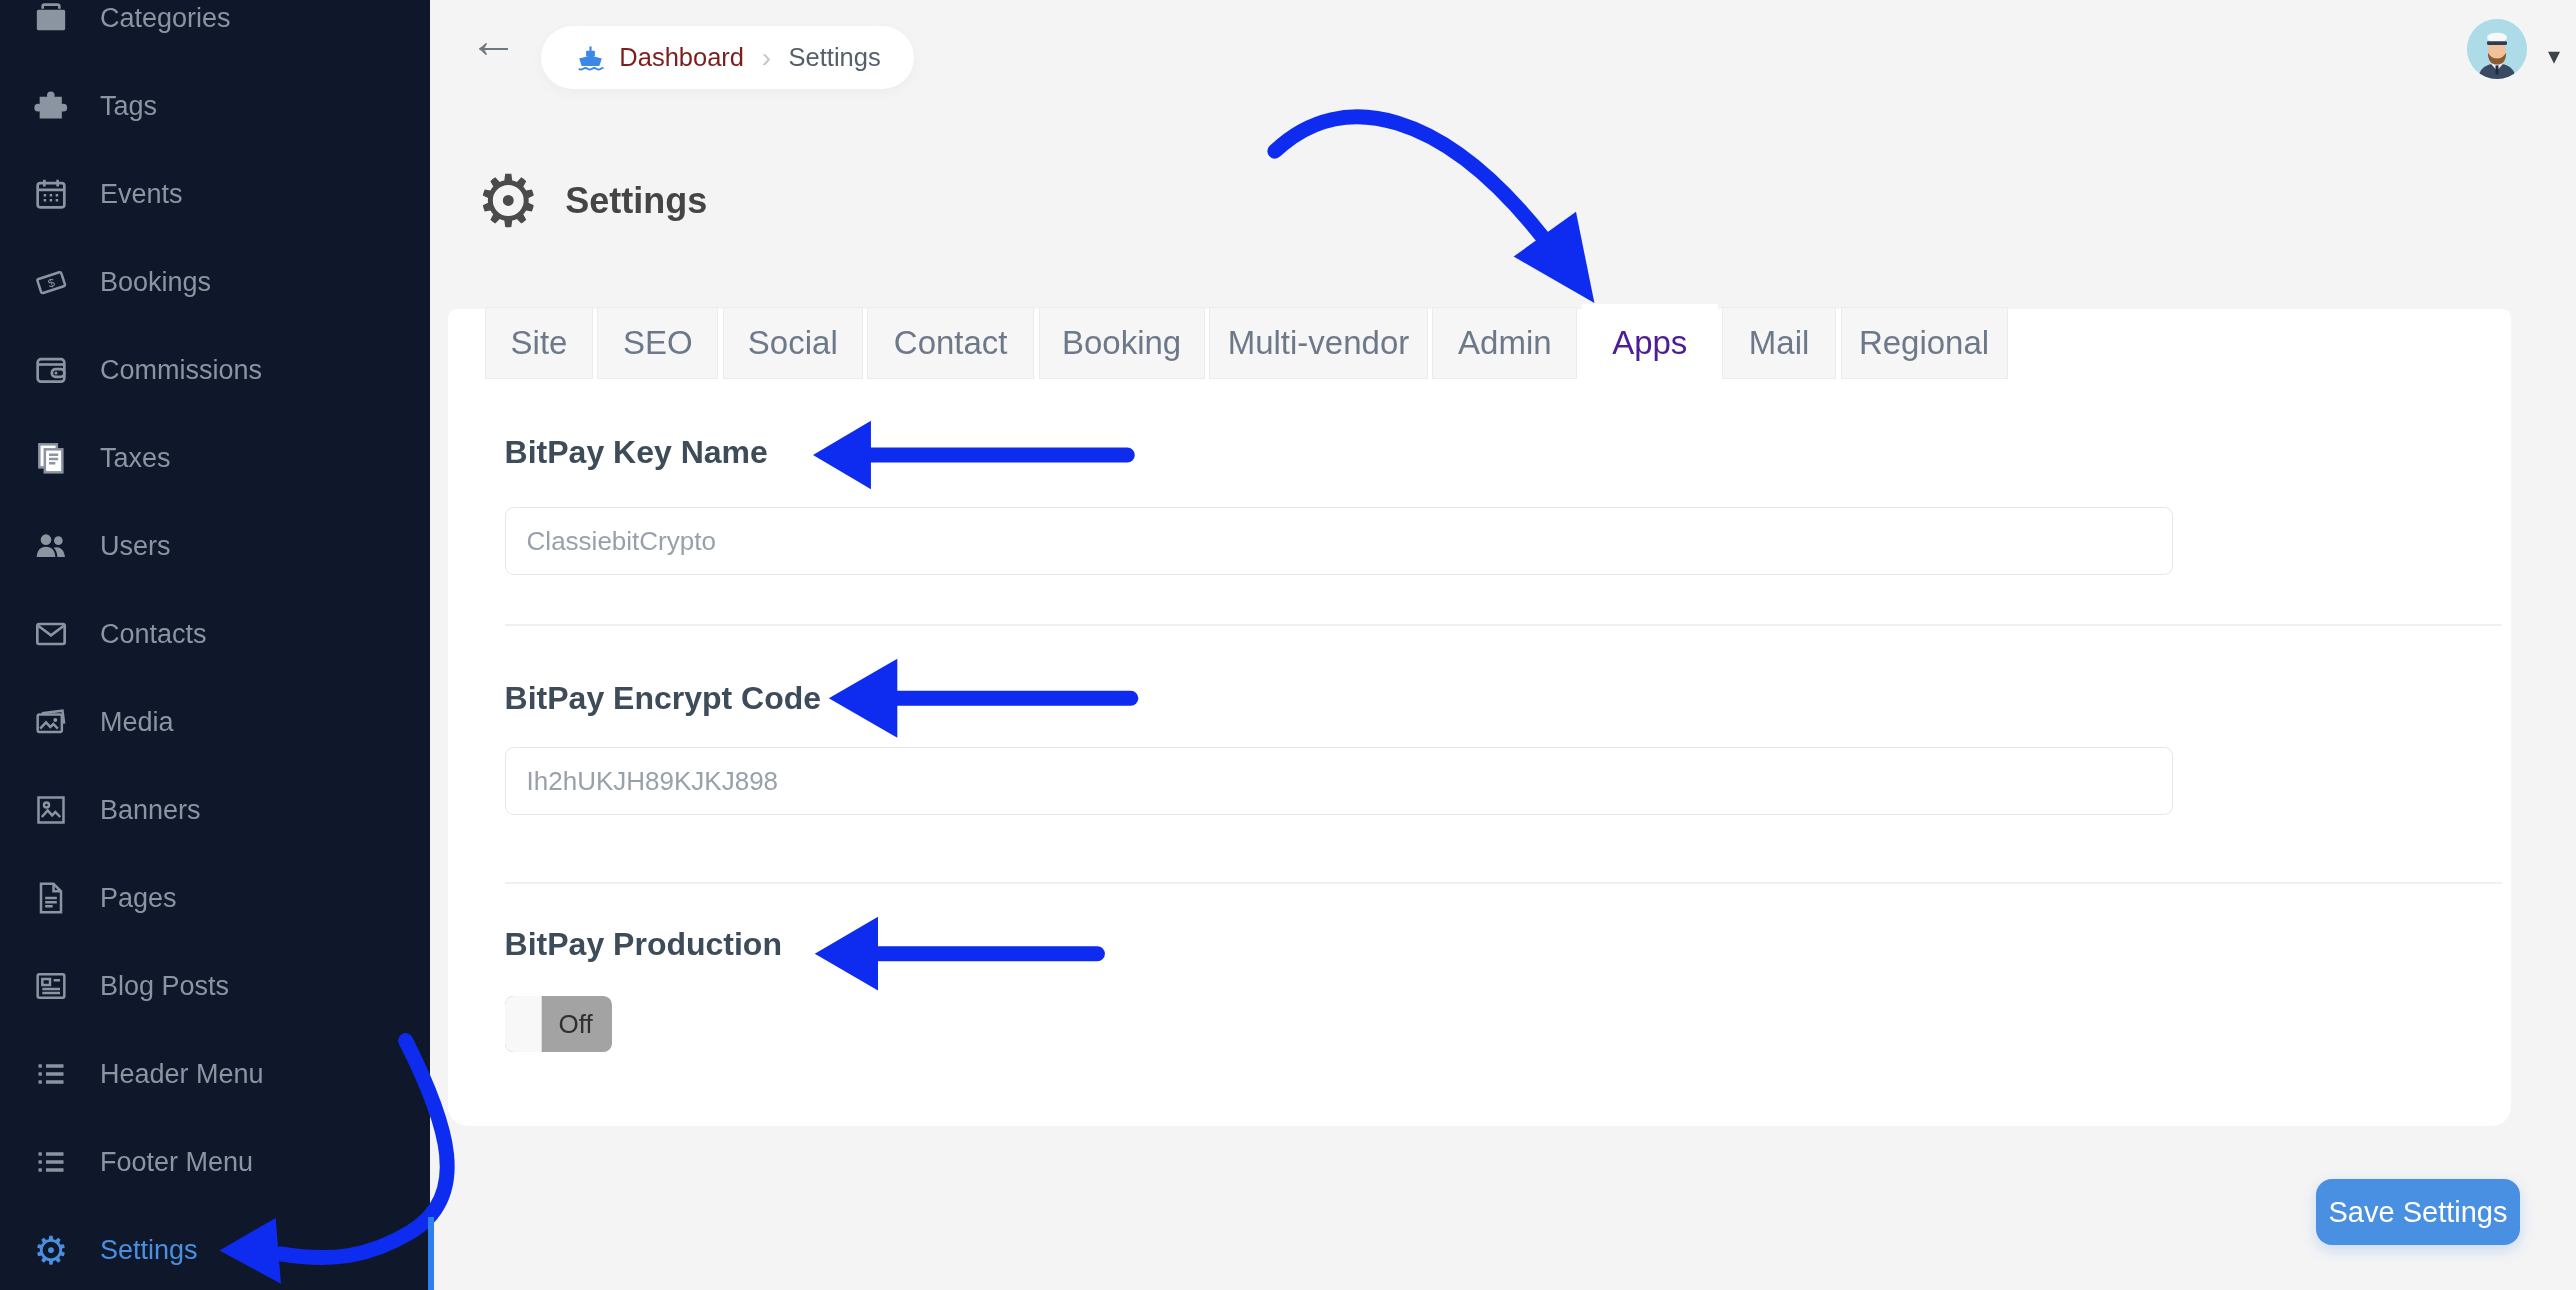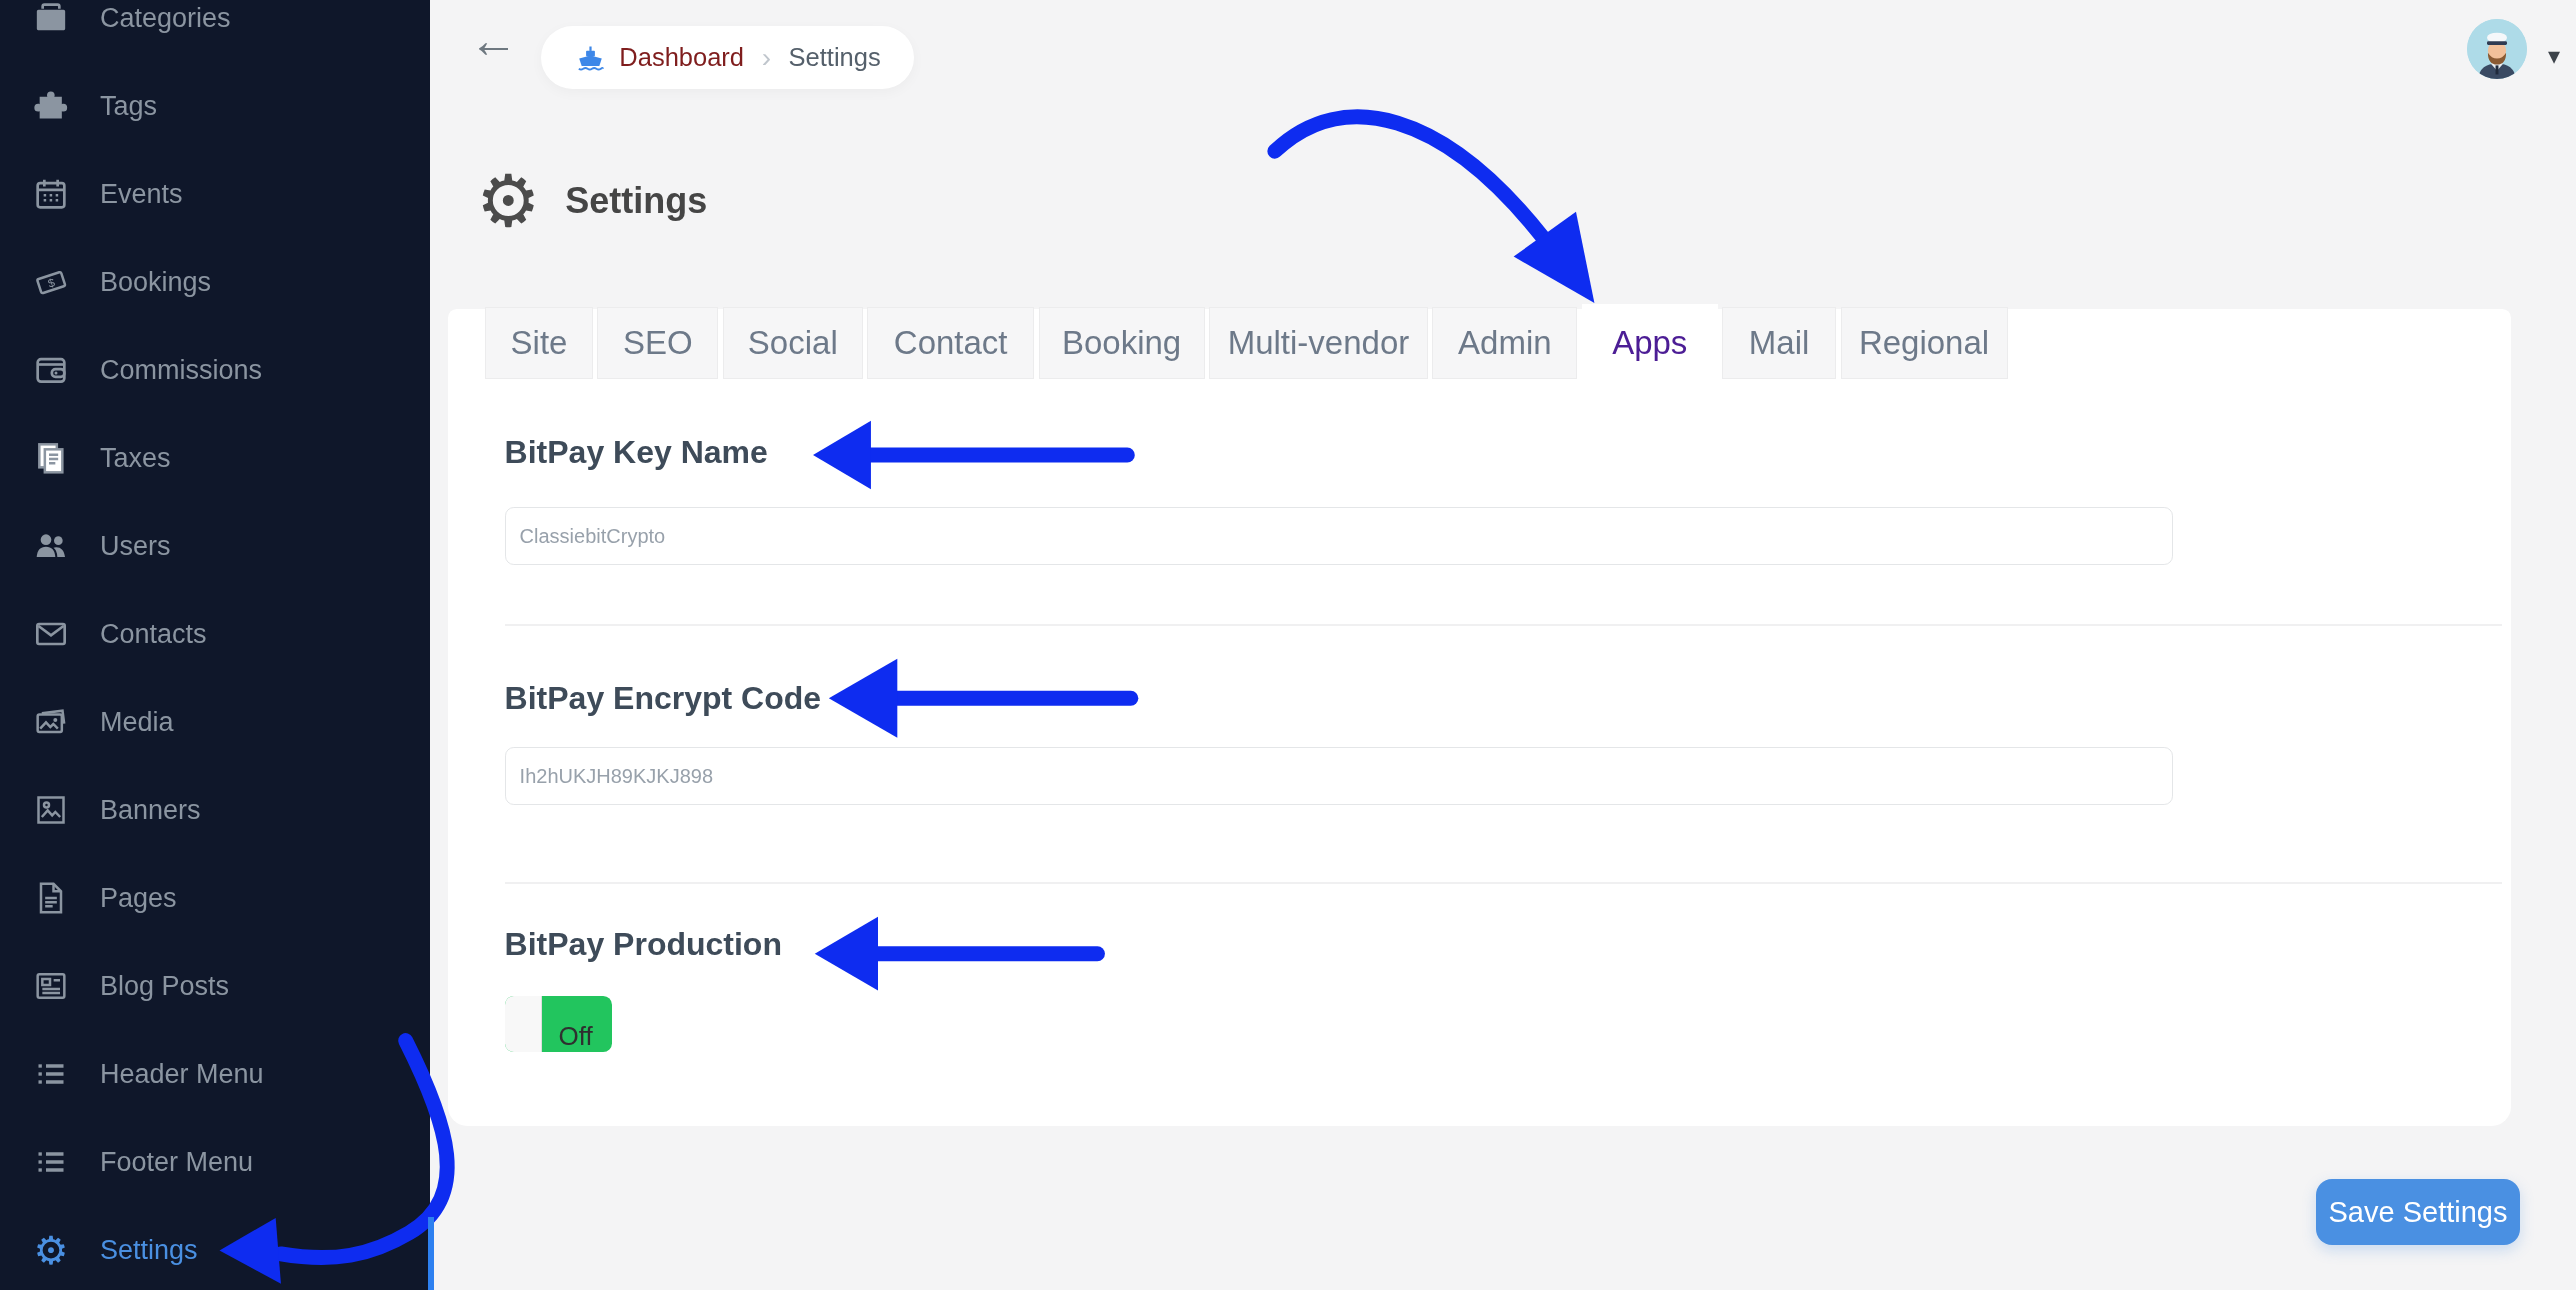--- a/index.html
+++ b/index.html
@@ -60,31 +60,31 @@
   .tabs { position:absolute; left:55px; top:307px; display:flex; gap:4.4px; z-index:3; }
   .tab {
     height:72px; display:flex; align-items:center; justify-content:center;
     background:#f6f6f7; border:0.9px solid #ececed; color:#6d7989; font-size:33px;
     cursor:pointer;
   }
   .tab.active { background:#fff; border-color:#ffffff; color:#4c1d95; height:79px; margin-top:-3.5px; }
 
   .f-label { position:absolute; left:57px; font-size:32px; font-weight:600; color:#3e4b59; }
   .f-input {
-    position:absolute; left:57px; width:1668px; height:58px;
+    position:absolute; left:57px; width:1668px; height:68px;
     border:1.8px solid #e4e6e8; border-radius:8.8px; background:#fff;
-    color:#98a1ab; font-size:20px; padding:0 14px;
+    color:#98a1ab; font-size:26px; padding:0 21px;
     font-family:"Liberation Sans", sans-serif; outline:none;
   }
   .f-hr { position:absolute; left:57px; width:1997px; height:1.8px; background:#f0f0f1; }
 
   .toggle-off {
     position:absolute; left:57px; top:687px; width:107px; height:56px;
-    background:#22c55e; border-radius:8.8px; cursor:pointer;
-    display:flex; align-items:flex-end; justify-content:center; padding-left:35px;
+    background:#a3a3a3; border-radius:8.8px; cursor:pointer;
+    display:flex; align-items:center; justify-content:center; padding-left:35px;
     font-size:26px; color:#2f2f2f;
   }
   .toggle-handle {
     position:absolute; left:0; top:0; width:37px; height:100%;
     background:#f8f8f8; border-right:0.9px solid #dedede; border-radius:8.8px 0 0 8.8px;
   }
 
   .save-btn {
     position:absolute; left:1886px; top:1179px; width:204px; height:66px;
     background:#4a90e2; color:#fff; border:none; border-radius:16px;

